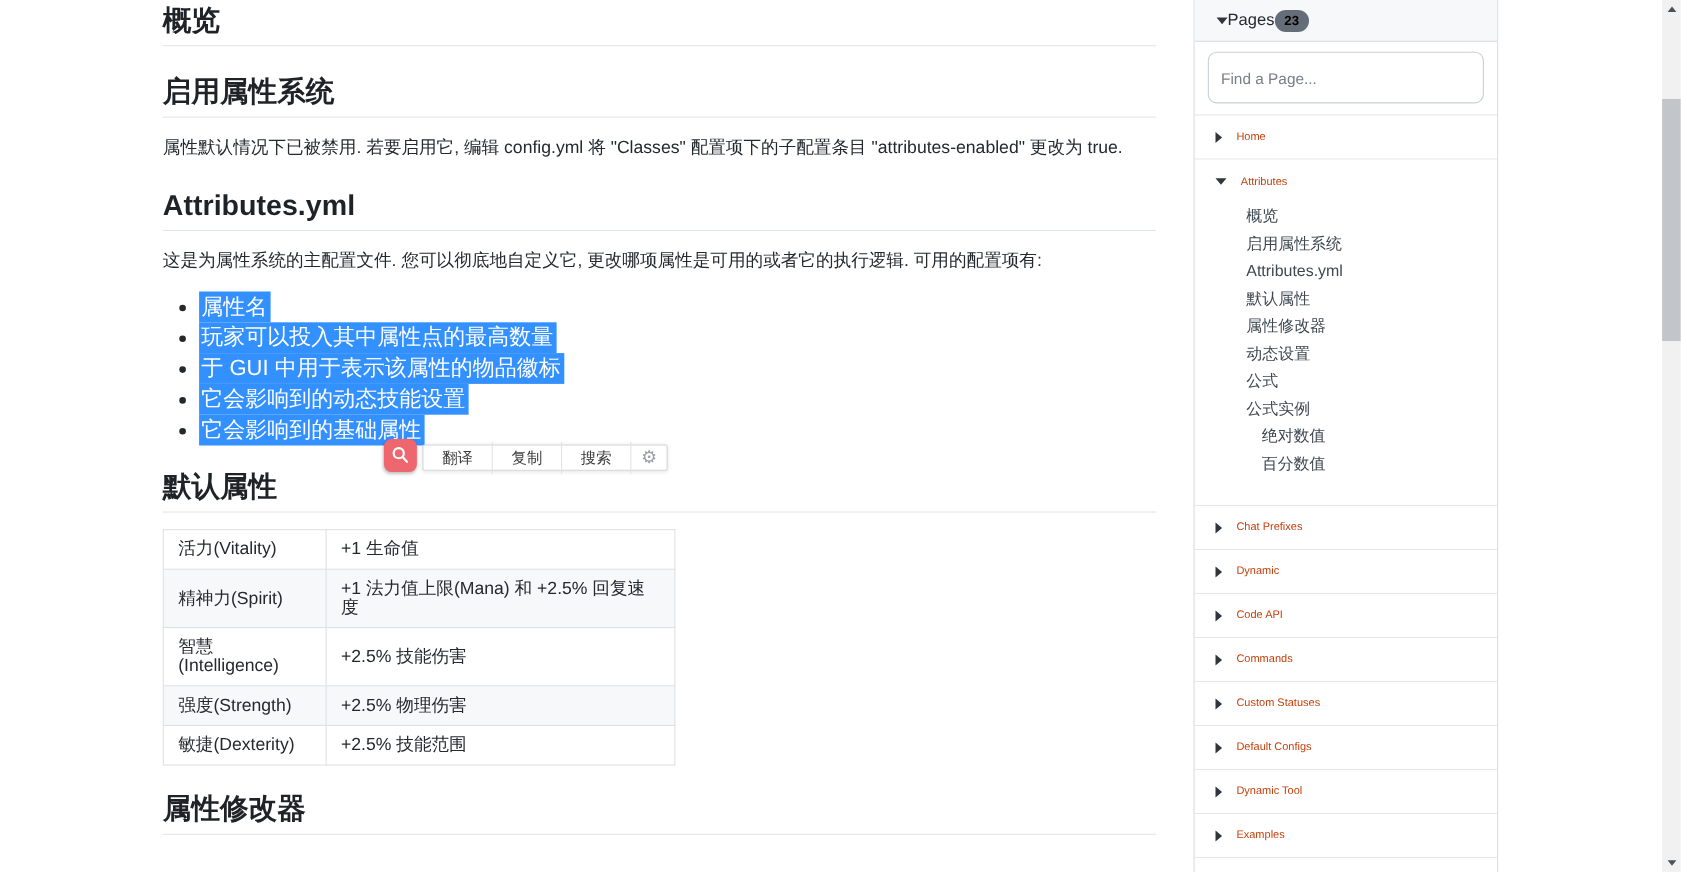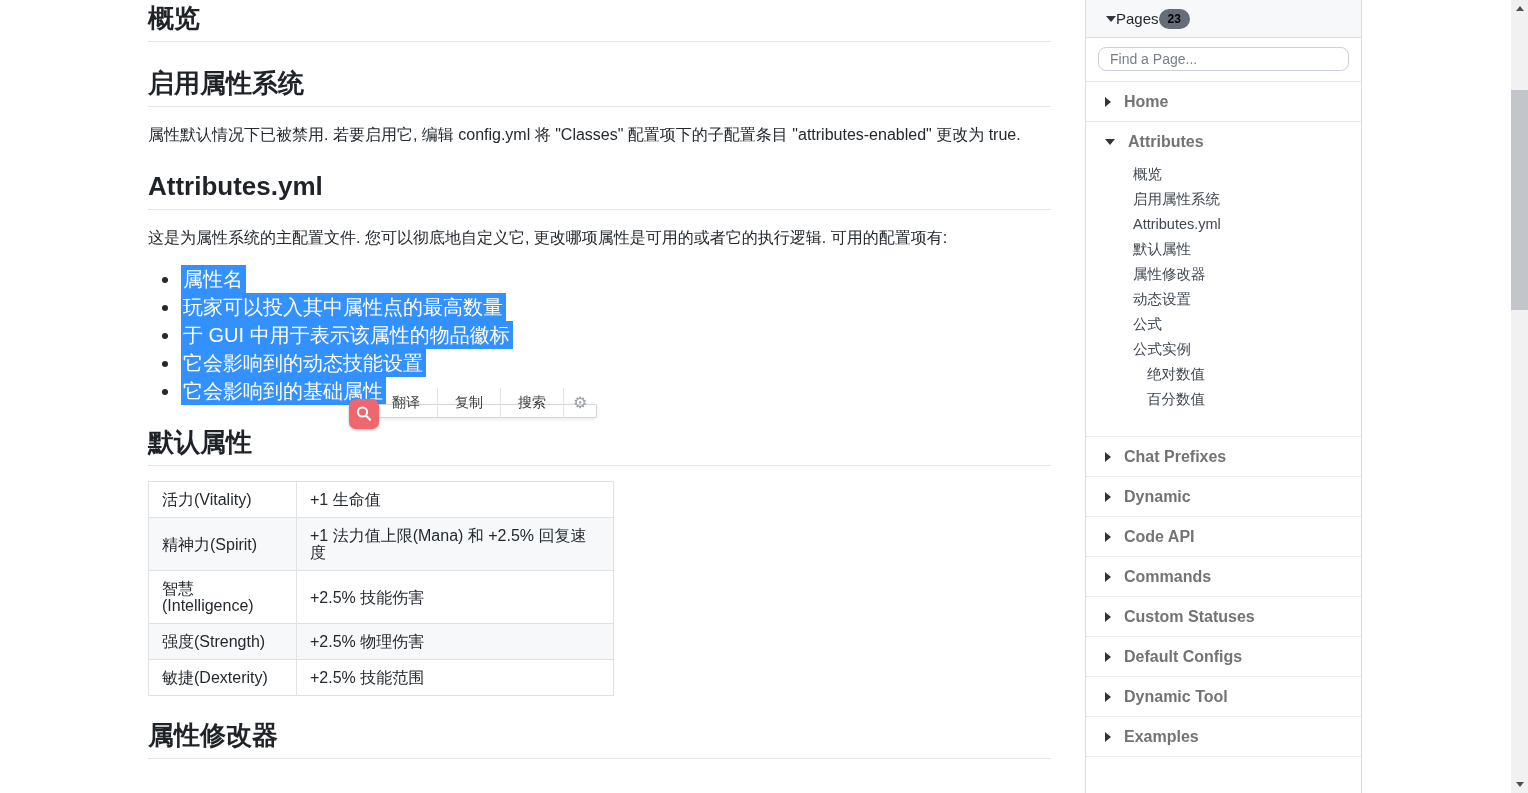--- a/index.html
+++ b/index.html
@@ -25,44 +25,44 @@
   ul.opts li { font-size:20px; line-height:28px; color:#24292e; }
   .sel { background:#3390ff; color:#ffffff; padding:3px 3px 3px 2px; }
 
   table.attr { border-collapse:collapse; margin-top:15px; font-size:16px; }
   table.attr td { border:1px solid #dfe2e5; padding:9px 13px; line-height:17px; }
   table.attr td.c1 { width:148px; }
   table.attr td.c2 { width:317px; }
   table.attr tr:nth-child(even) { background:#f6f8fa; }
 
   
-  .sel-toolbar { position:absolute; left:374px; top:404px; height:14px; z-index:6;
+  .sel-toolbar { position:absolute; left:384px; top:404px; height:24px; z-index:6;
     background:#ffffff; border:1px solid #d6d6d6; border-radius:2px;
-    box-shadow:0 1px 4px rgba(0,0,0,.10); display:flex; align-items:flex-end; }
+    box-shadow:0 1px 4px rgba(0,0,0,.10); display:flex; align-items:center; }
   .sel-toolbar .tb-btn { background:none; border:none; border-right:1px solid #e3e3e3;
     padding:0 17px; font-size:14px; color:#3d3d3d; font-family:inherit; cursor:pointer; line-height:29px; }
   .sel-toolbar .tb-gear { border-right:none; padding:0 9px; color:#9aa0a6; font-size:16px; }
   .mag-btn { position:absolute; left:349px; top:399px; width:30px; height:30px; z-index:7;
     border-radius:7px; background:#ee676e; box-shadow:0 1px 3px rgba(0,0,0,.25);
     display:flex; align-items:center; justify-content:center; cursor:pointer; }
 
   
   .sidebar { position:absolute; left:1085px; top:0; width:277px; height:800px;
     background:#ffffff; border:1px solid #d9dee3; border-top:none; }
   .sb-header { height:38px; background:#f6f8fa; border-bottom:1px solid #d9dee3;
     display:flex; align-items:center; gap:0; padding-left:20px; font-size:15px; color:#24292e; cursor:pointer; }
   .badge { background:#656e78; color:#000000; border-radius:11px; font-size:12px;
     font-weight:bold; padding:3px 9px; }
   .sb-search { padding:9px 12px 10px 12px; border-bottom:1px solid #e4e7eb; }
-  .sb-search input { width:100%; height:24px; border:1px solid #c9d0d8; border-radius:8px;
+  .sb-search input { width:100%; height:47px; border:1px solid #c9d0d8; border-radius:8px;
     padding:0 11px; font-size:14px; font-family:inherit; color:#24292e; outline:none; }
   .sb-search input::placeholder { color:#787f87; }
   .sb-row { display:flex; align-items:center; gap:13px; height:40px; padding-left:19px;
     border-bottom:1px solid #e6e9ec; cursor:pointer; }
-  .sb-link { color:#737373; font-size:16px; font-weight:bold; }
+  .sb-link { color:#c2410c; font-size:10px; font-weight:normal; }
   .attr-section { border-bottom:1px solid #e6e9ec; padding-bottom:24px; }
   .attr-section .sb-row { border-bottom:none; }
   .sb-sub-item { padding-left:47px; line-height:25px; font-size:14.5px; color:#3f4750; cursor:pointer; }
   .sb-sub-item.nested { padding-left:61px; }
 
   
   .tri-down { width:0; height:0; border-left:5px solid transparent;
     border-right:5px solid transparent; border-top:6px solid #30363c; }
   .tri-right { width:0; height:0; border-top:5px solid transparent;
     border-bottom:5px solid transparent; border-left:6px solid #30363c; }

